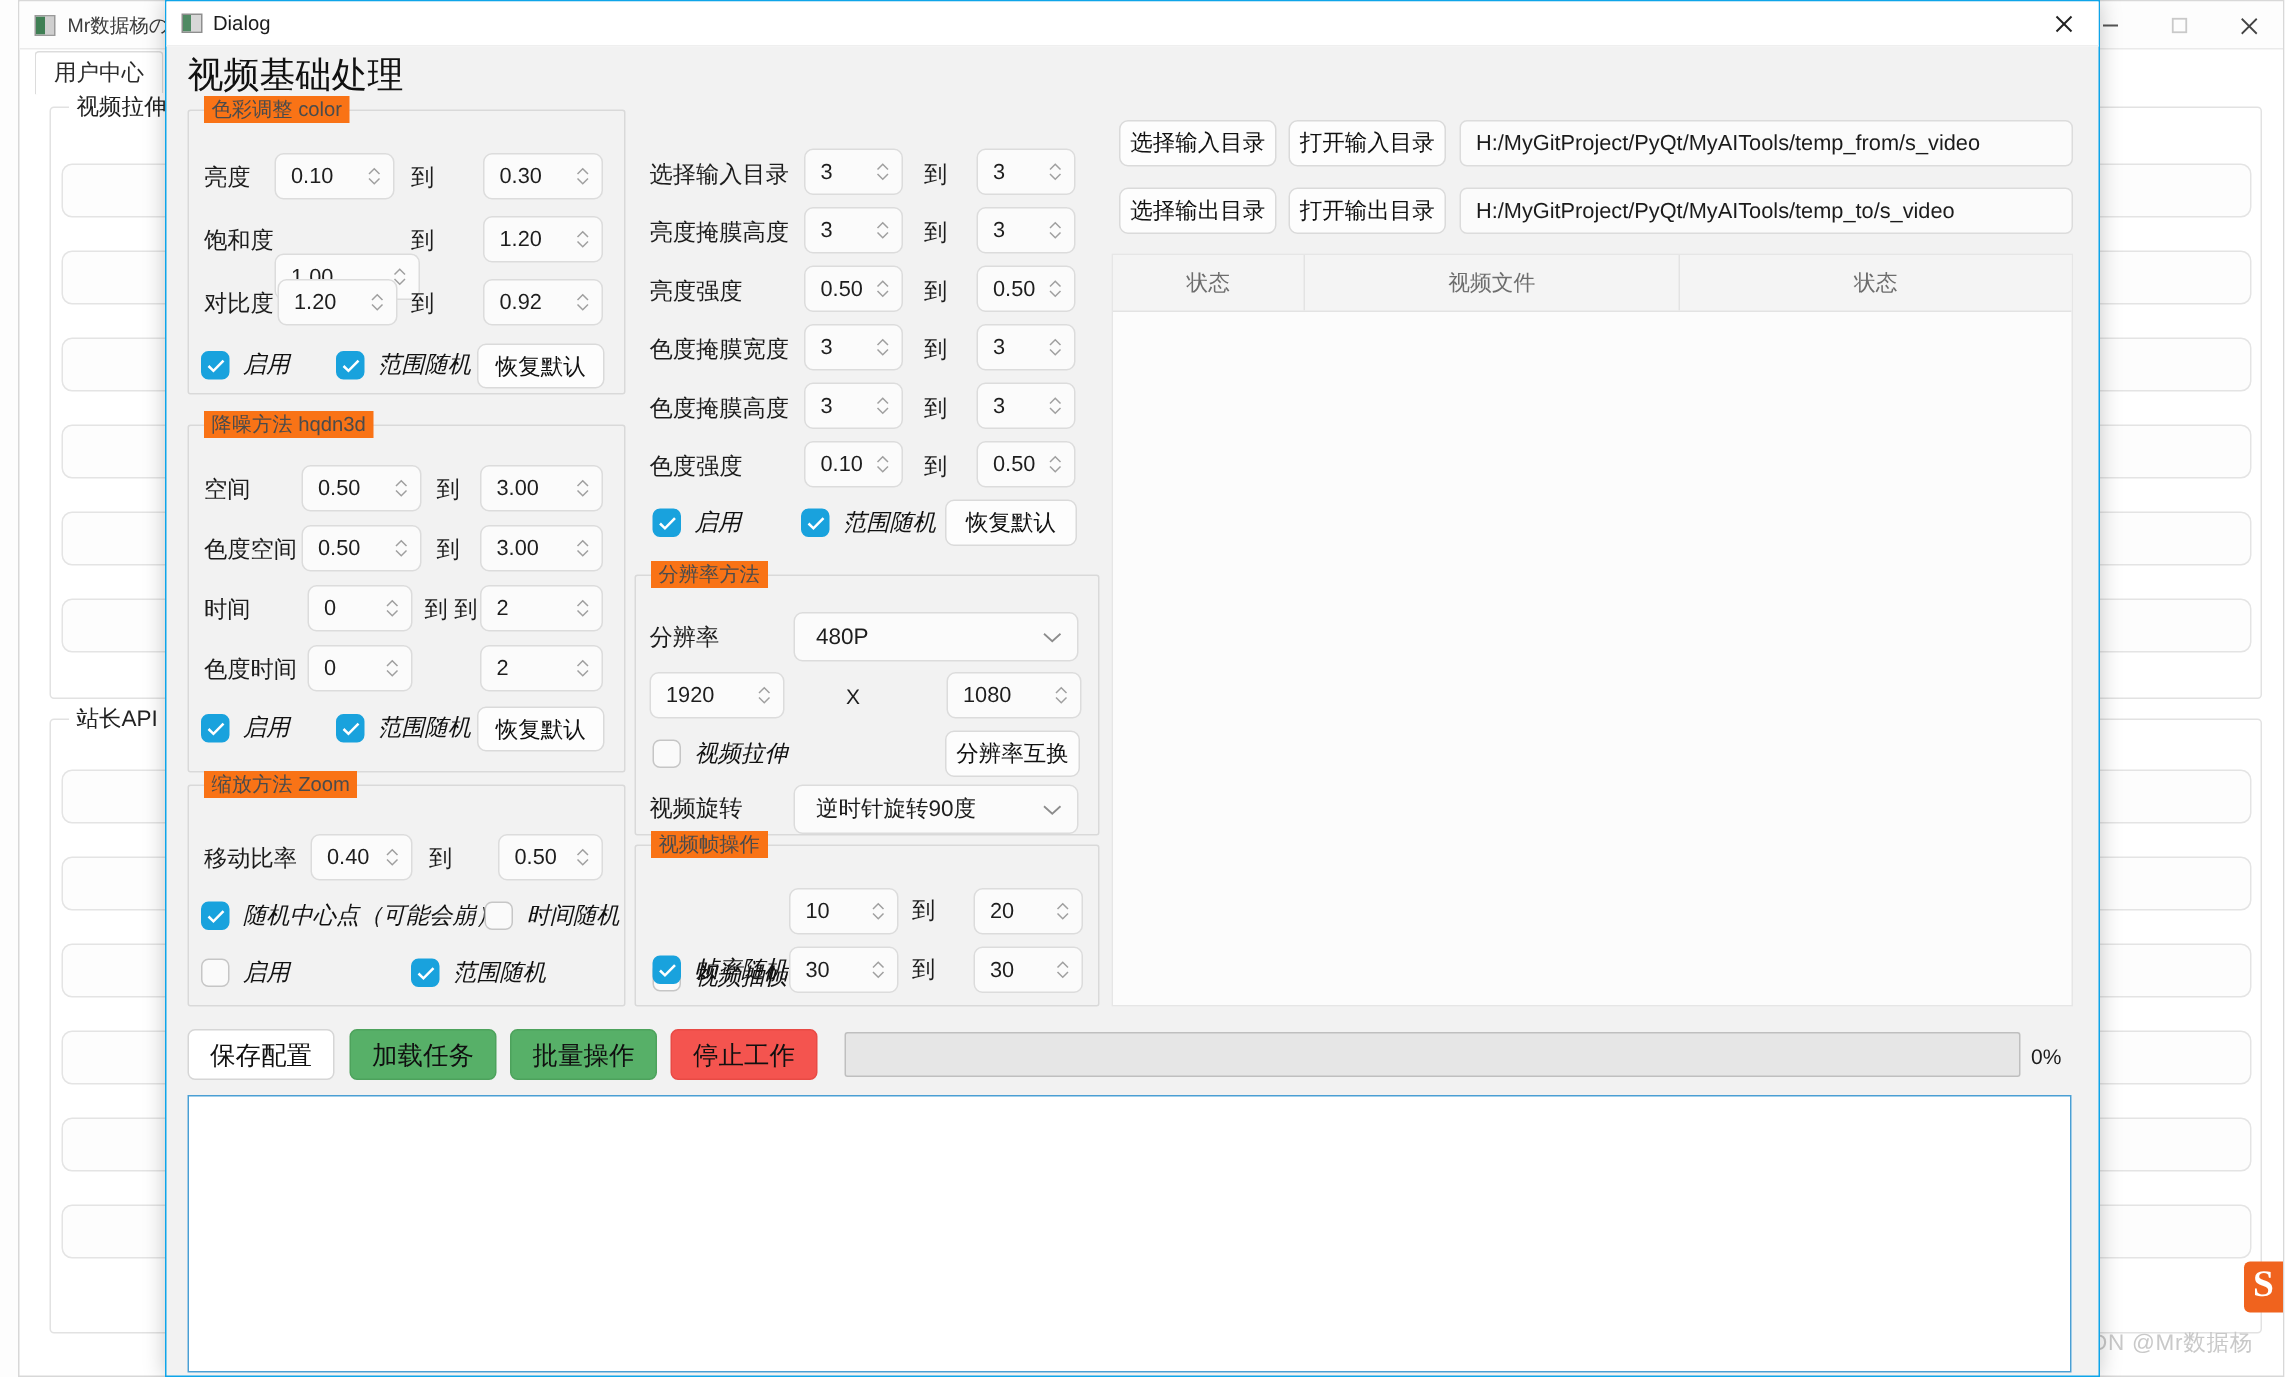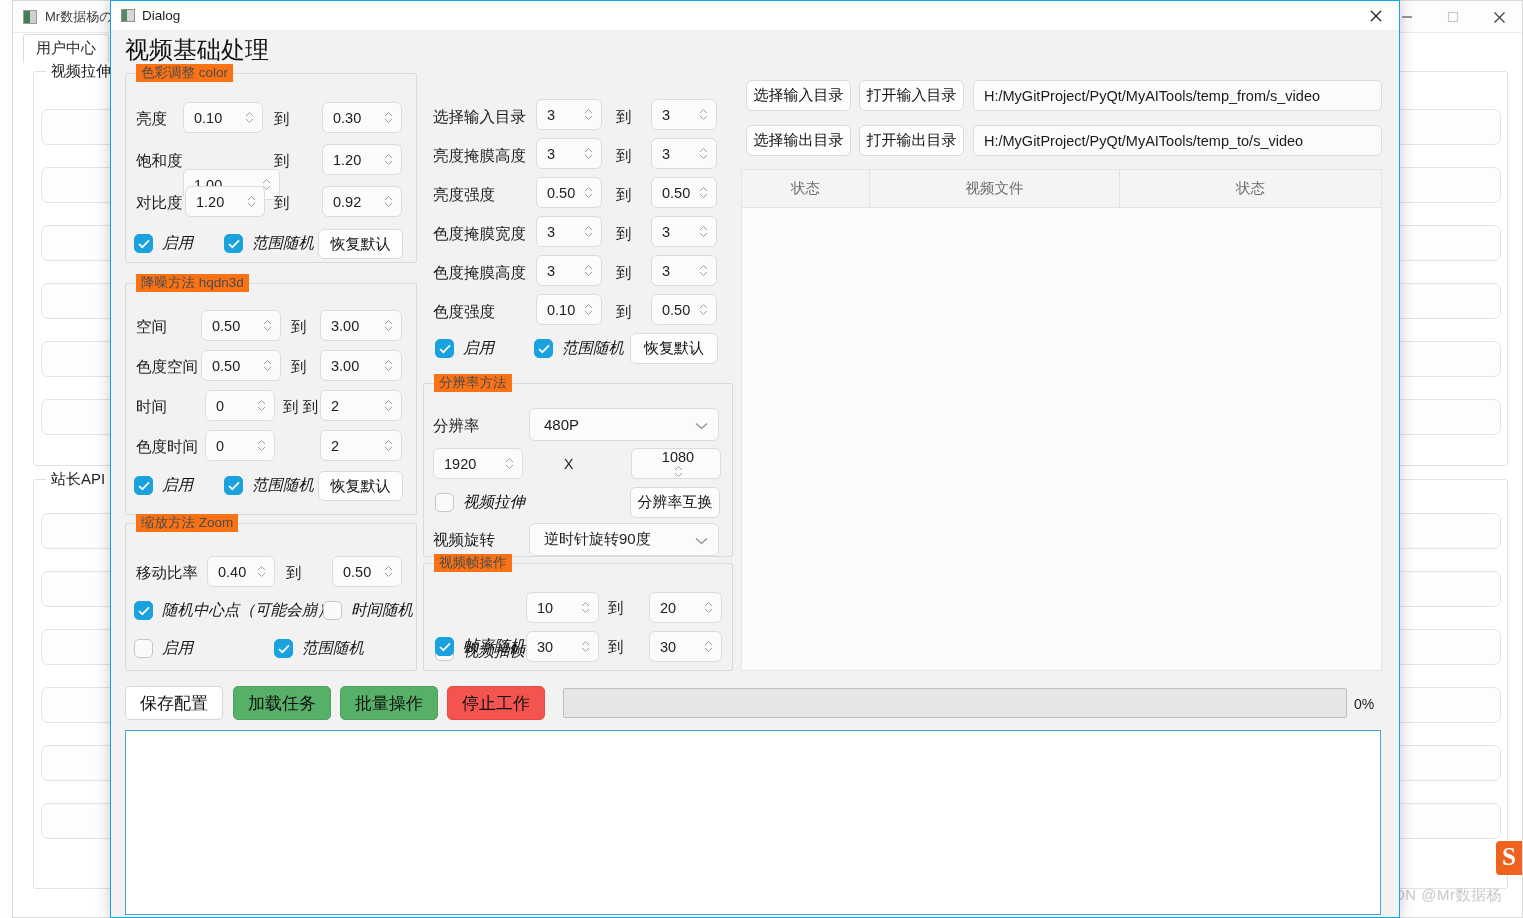--- a/index.html
+++ b/index.html
@@ -660,21 +660,21 @@
       <div class="spin" style="left:322px; top:383px; width:90px; justify-content:space-between;">
         <span class="val">1920</span>
         <span class="arrows">
             <svg width="9" height="13" viewBox="0 0 9 13">
               <polyline points="1,5 4.5,1.5 8,5" fill="none" stroke="#555" stroke-width="1"></polyline>
               <polyline points="1,8 4.5,11.5 8,8" fill="none" stroke="#555" stroke-width="1"></polyline>
             </svg>
           </span>
       </div>
       <div class="lbl" style="left:453px; top:389px; font-size:14px;">X</div>
-      <div class="spin" style="left:520px; top:383px; width:90px;flex-direction:column;">
+      <div class="spin" style="left:520px; top:383px; width:90px;">
         <span class="val">1080</span>
         <span class="arrows">
             <svg width="9" height="13" viewBox="0 0 9 13">
               <polyline points="1,5 4.5,1.5 8,5" fill="none" stroke="#555" stroke-width="1"></polyline>
               <polyline points="1,8 4.5,11.5 8,8" fill="none" stroke="#555" stroke-width="1"></polyline>
             </svg>
           </span>
       </div>
       <div class="cbwrap" style="left:324px; top:427px;">
         <span class="cbox"></span>

